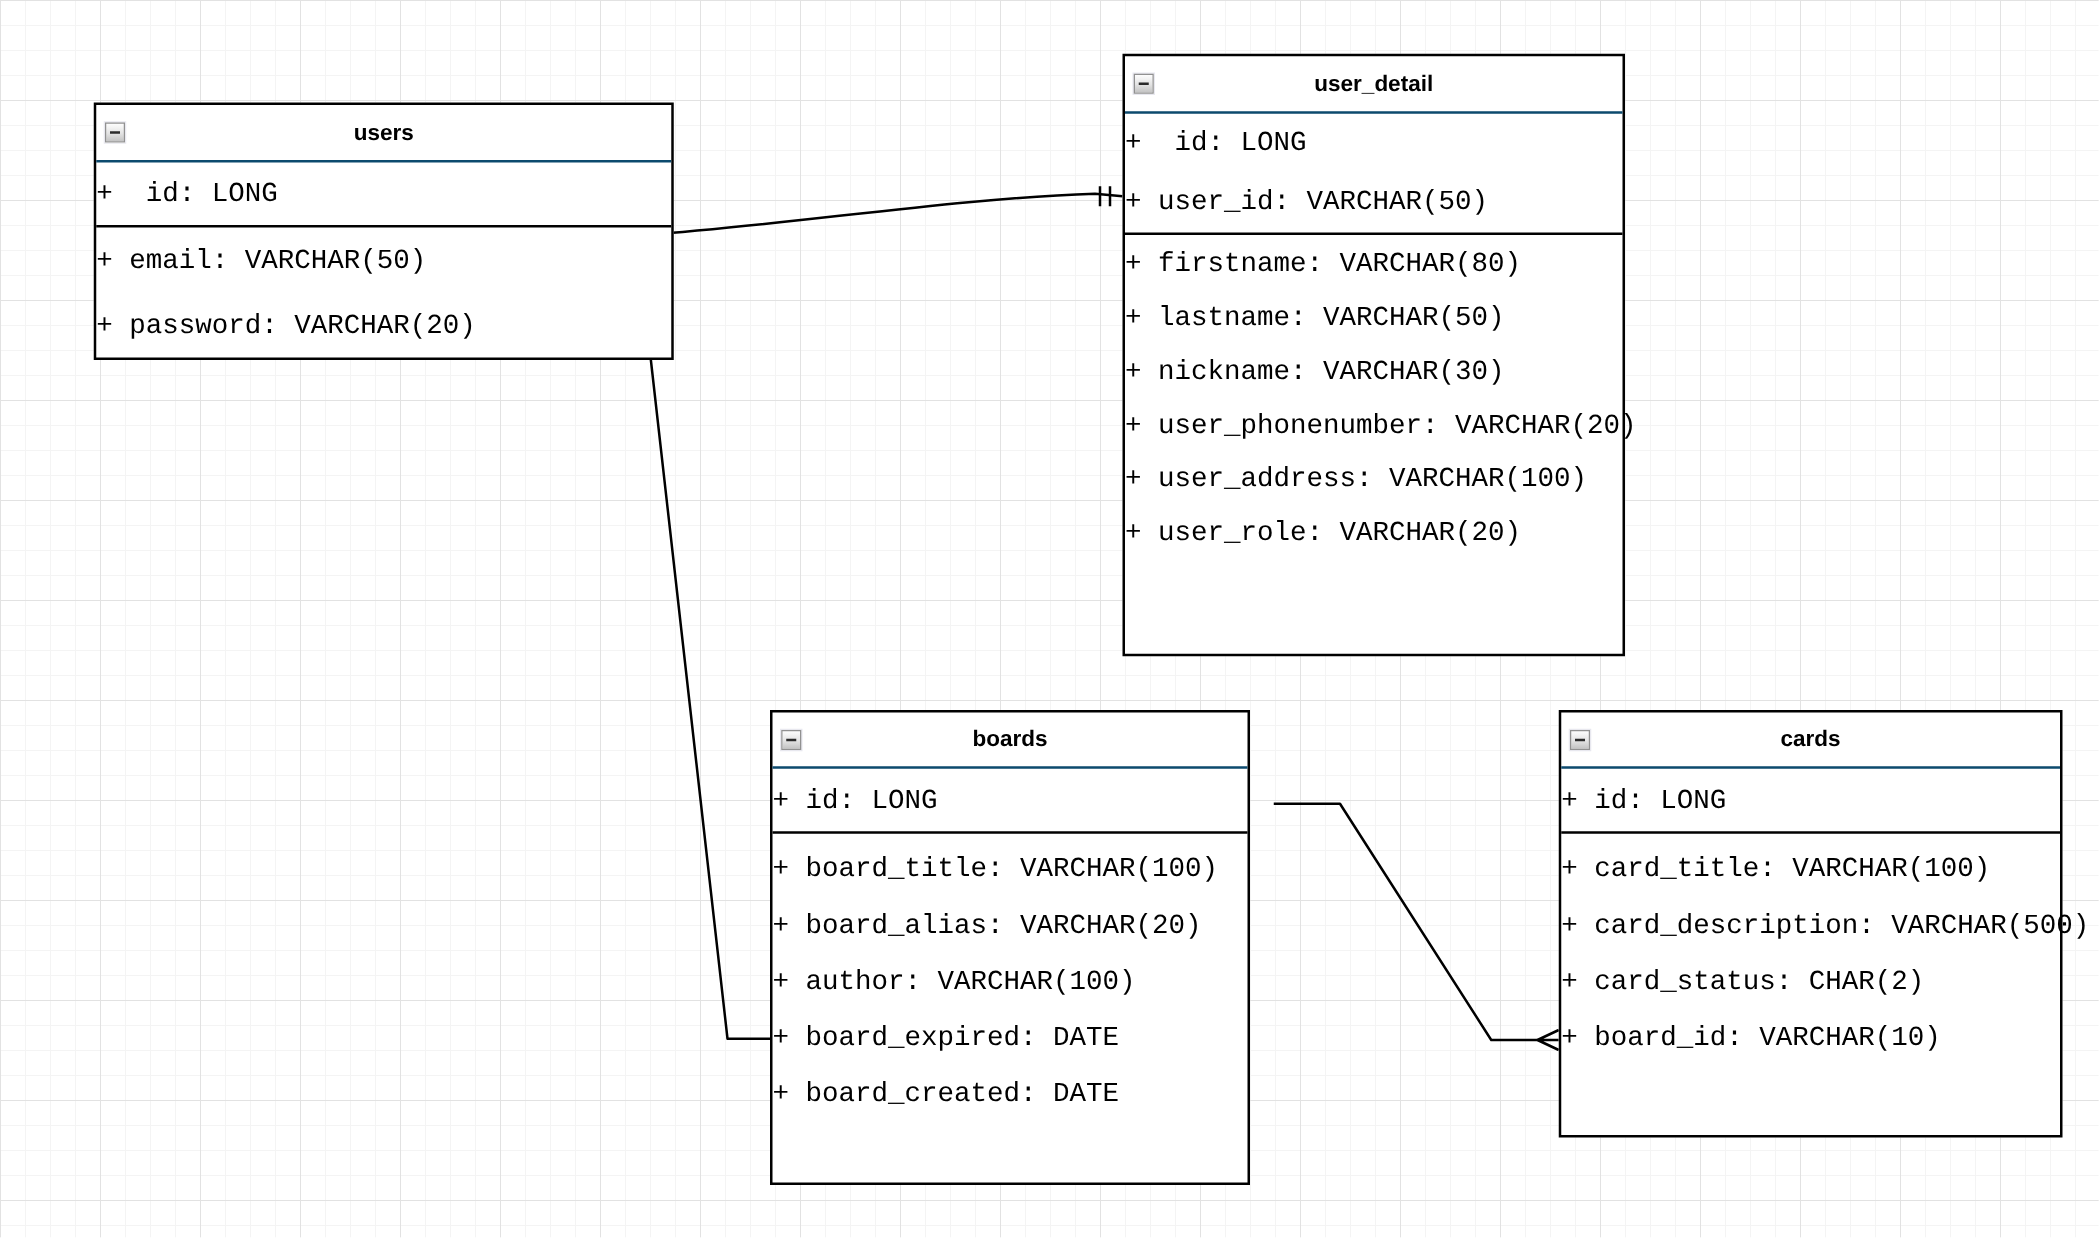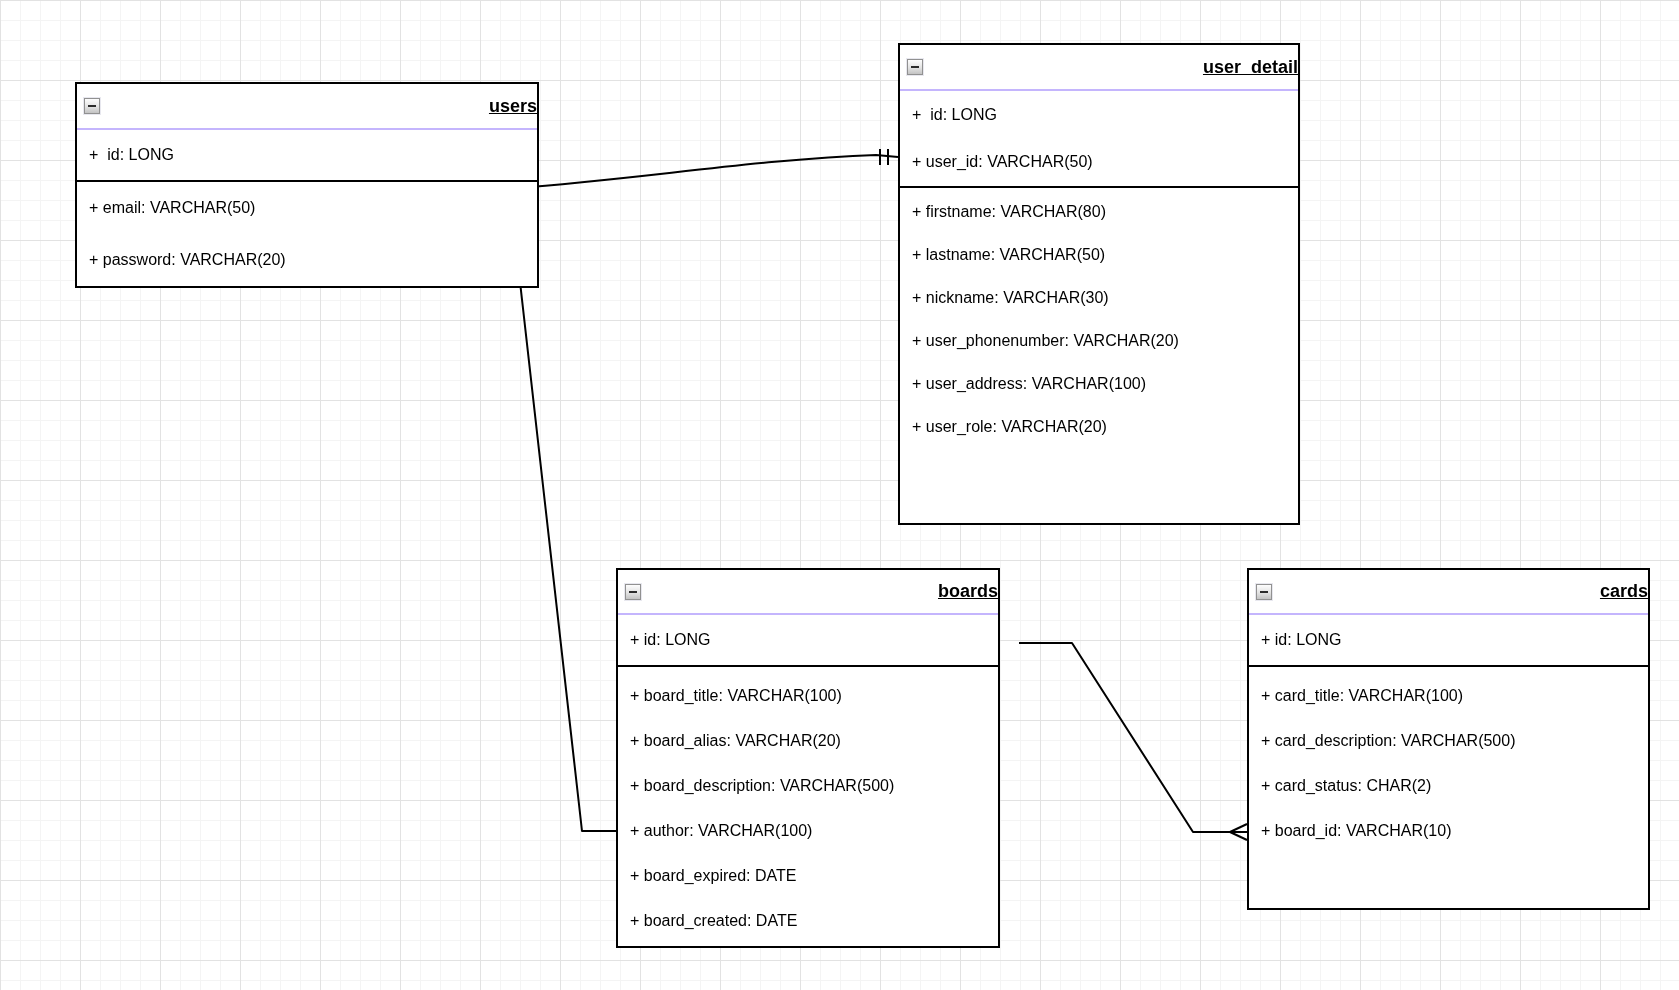--- a/index.html
+++ b/index.html
@@ -28,27 +28,26 @@
   }
   svg.edges path { pointer-events: visibleStroke; }
   .entity {
     position: absolute;
     background: #ffffff;
     border: 2px solid #000000;
     color: #000000;
   }
   .titlebar {
     position: relative;
-    border-bottom: 2px solid #c4b5fd;
+    border-bottom: 2px solid #0c4a6e;
     display: flex;
     align-items: center;
-    justify-content: flex-end;
+    justify-content: center;
     font-weight: bold;
     font-size: 18px;
-    text-decoration: underline;
   }
   .collapse {
     position: absolute;
     left: 7px;
     top: 50%;
     margin-top: -8px;
     width: 16px; height: 16px;
     border: 1px solid #919191;
     background: linear-gradient(180deg, #fdfdfd 0%, #e3e3e3 55%, #c3c3c3 100%);
     box-shadow: 0 0 0 1px #e8e8ef;
@@ -57,23 +56,23 @@
     justify-content: center;
   }
   .collapse .minus {
     width: 8px; height: 2px;
     background: #2b2b2b;
   }
   .section.pk { border-bottom: 2px solid #000000; }
   .row {
     display: flex;
     align-items: center;
-    padding-left: 12px;
-    font-size: 16px;
+    font-size: 22px;
     white-space: pre;
+    font-family: Liberation Mono, monospace;
   }
   
   #ent-users .section.pk .row { height: 50px; }
   #ent-users .section.attrs .row { height: 52px; }
   #ent-user-detail .section.pk .row { height: 47px; }
   #ent-user-detail .section.attrs { padding-top: 2px; }
   #ent-user-detail .section.attrs .row { height: 43px; }
   #ent-boards .section.pk .row { height: 50px; }
   #ent-boards .section.attrs { padding-top: 6px; }
   #ent-boards .section.attrs .row { height: 45px; }
@@ -142,21 +141,20 @@
           <span class="minus"></span>
         </span>
       <span>boards</span>
     </div>
     <div class="section pk" style="height:52px;">
         <div class="row">+ id: LONG</div>
       </div>
     <div class="section attrs">
         <div class="row">+ board_title: VARCHAR(100)</div>
         <div class="row">+ board_alias: VARCHAR(20)</div>
-        <div class="row">+ board_description: VARCHAR(500)</div>
         <div class="row">+ author: VARCHAR(100)</div>
         <div class="row">+ board_expired: DATE</div>
         <div class="row">+ board_created: DATE</div>
       </div>
   </div>
 
   <div class="entity" id="ent-cards" style="left:1247px; top:568px; width:403px; height:342px;">
     <div class="titlebar" style="height:45px;">
       <span class="collapse">
           <span class="minus"></span>

